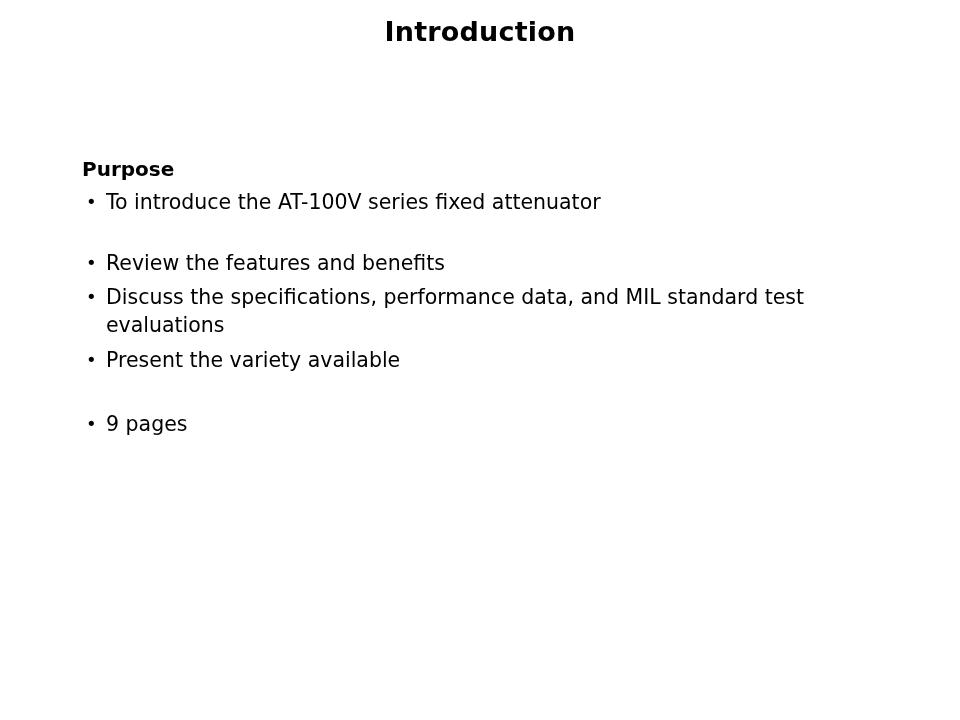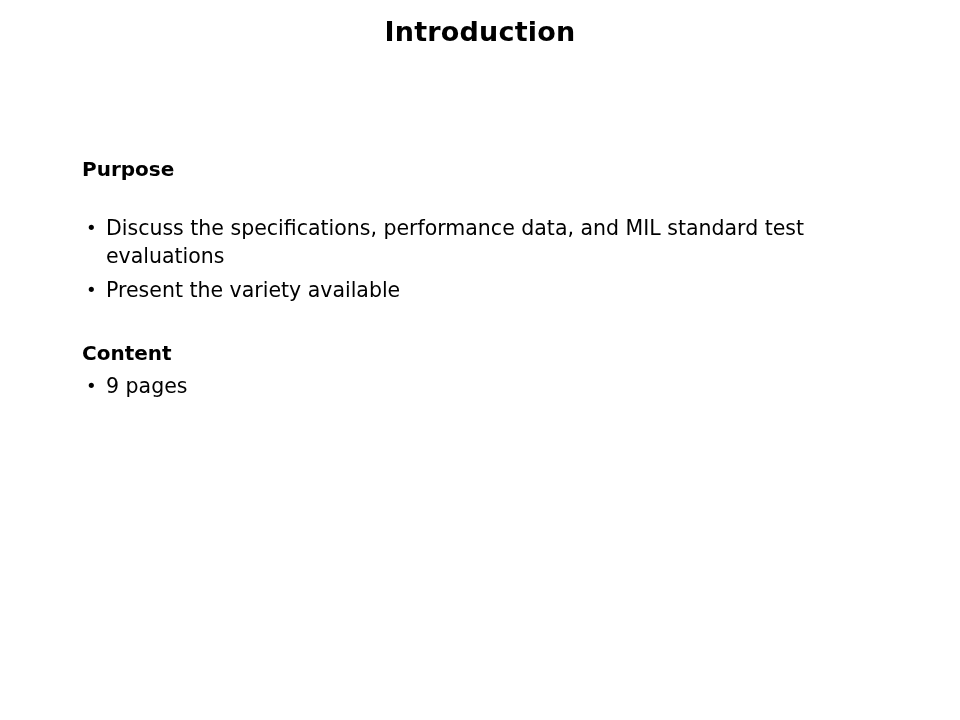--- a/index.html
+++ b/index.html
@@ -74,34 +74,37 @@
 <body>
 
 <div class="slide">
 
   <div class="slide-title">Introduction</div>
 
   <div class="body-area">
 
     <div class="section">
       <div class="section-heading">Purpose</div>
+      <ul class="bullet-list">
+        <li class="bullet-item">To introduce the AT-100V series fixed attenuator</li>
+      </ul>
     </div>
 
     <div class="gap-after-purpose"></div>
 
     <div class="section">
       <ul class="bullet-list">
+        <li class="bullet-item">Review the features and benefits</li>
         <li class="bullet-item">Discuss the specifications, performance data, and MIL standard test evaluations</li>
         <li class="bullet-item">Present the variety available</li>
       </ul>
     </div>
 
     <div class="gap-after-objective"></div>
 
     <div class="section">
-      <div class="section-heading">Content</div>
       <ul class="bullet-list">
         <li class="bullet-item">9 pages</li>
       </ul>
     </div>
 
   </div>
 </div>
 
 </body></html>

